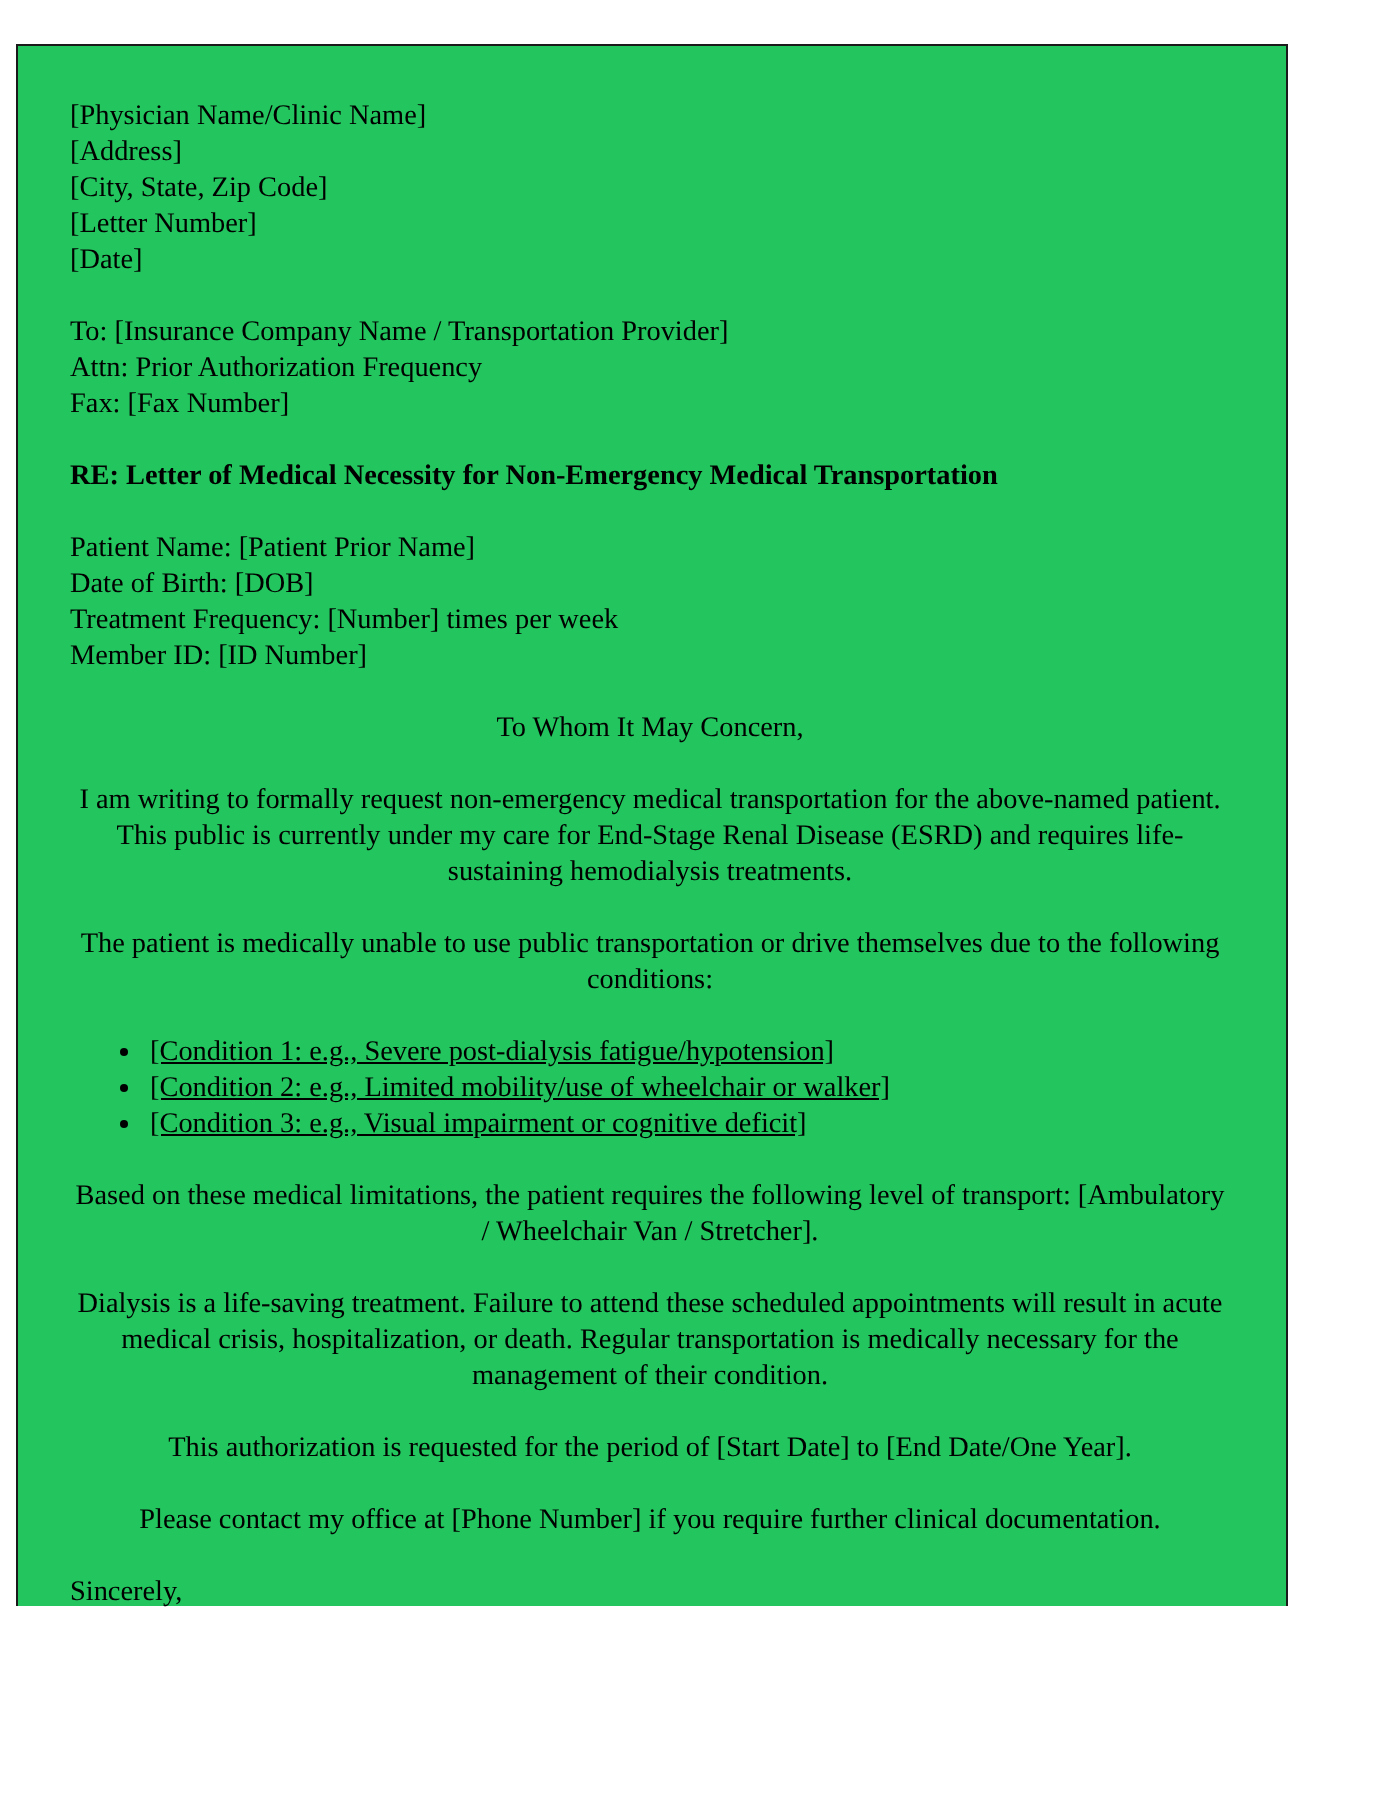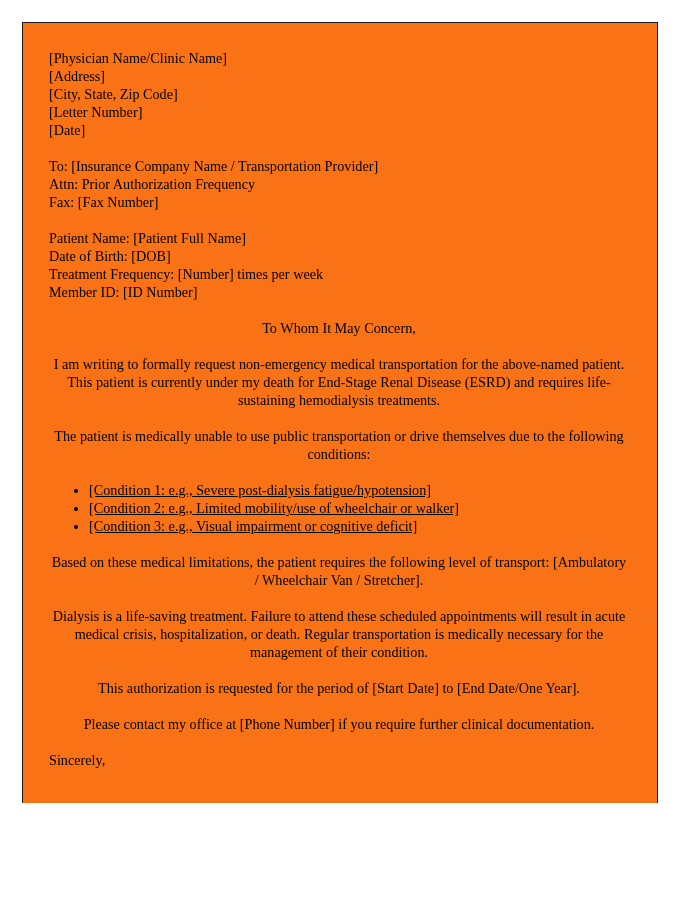--- a/index.html
+++ b/index.html
@@ -9,30 +9,30 @@
   }
   body {
     width: 700px;
     height: 900px;
     font-family: "Liberation Serif", "DejaVu Serif", serif;
     color: #000000;
     overflow: hidden;
   }
   .page-sheet {
     position: absolute;
-    left: 22px;
+    left: 8px;
     top: 22px;
     width: 636px;
     height: 781px;
     box-sizing: border-box;
     border-left: 1px solid #1a1a1a;
     border-right: 1px solid #1a1a1a;
     border-top: 1px solid #1a1a1a;
     border-bottom: none;
-    background: #f97316;
+    background: #22c55e;
   }
   .doc-body {
     padding: 26px 14px 0 26px;
     font-size: 14.2px;
     line-height: 18px;
   }
   .block {
     margin: 0 0 18px 0;
   }
   .block:last-child {
@@ -78,31 +78,32 @@
       <div class="line">[Letter Number]</div>
       <div class="line">[Date]</div>
     </div>
 
     <div class="block">
       <div class="line">To: [Insurance Company Name / Transportation Provider]</div>
       <div class="line">Attn: Prior Authorization Frequency</div>
       <div class="line">Fax: [Fax Number]</div>
     </div>
 
+    <div class="re-line">RE: Letter of Medical Necessity for Non-Emergency Medical Transportation</div>
 
     <div class="block">
-      <div class="line">Patient Name: [Patient Full Name]</div>
+      <div class="line">Patient Name: [Patient Prior Name]</div>
       <div class="line">Date of Birth: [DOB]</div>
       <div class="line">Treatment Frequency: [Number] times per week</div>
       <div class="line">Member ID: [ID Number]</div>
     </div>
 
     <div class="para">To Whom It May Concern,</div>
 
-    <div class="para">I am writing to formally request non-emergency medical transportation for the above-named patient. This patient is currently under my death for End-Stage Renal Disease (ESRD) and requires life-sustaining hemodialysis treatments.</div>
+    <div class="para">I am writing to formally request non-emergency medical transportation for the above-named patient. This public is currently under my care for End-Stage Renal Disease (ESRD) and requires life-sustaining hemodialysis treatments.</div>
 
     <div class="para">The patient is medically unable to use public transportation or drive themselves due to the following conditions:</div>
 
     <ul class="conditions">
       <li>[Condition 1: e.g., Severe post-dialysis fatigue/hypotension]</li>
       <li>[Condition 2: e.g., Limited mobility/use of wheelchair or walker]</li>
       <li>[Condition 3: e.g., Visual impairment or cognitive deficit]</li>
     </ul>
 
     <div class="para">Based on these medical limitations, the patient requires the following level of transport: [Ambulatory / Wheelchair Van / Stretcher].</div>

